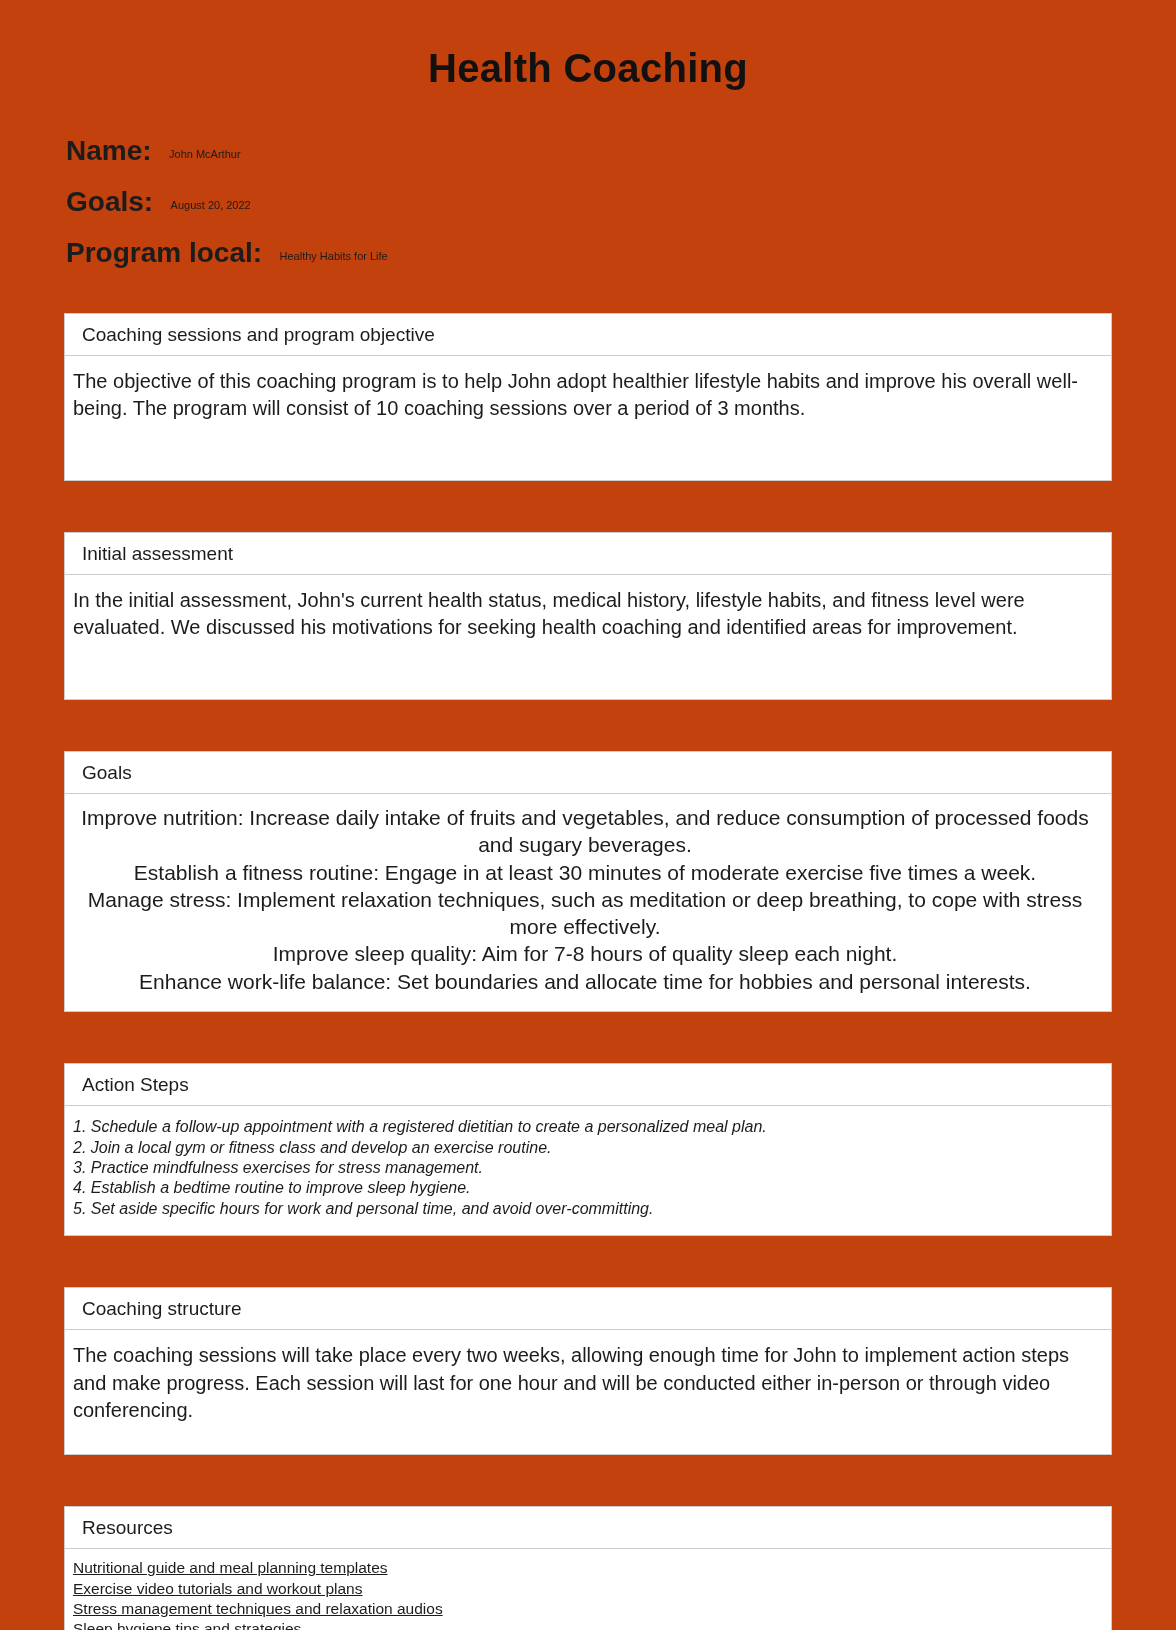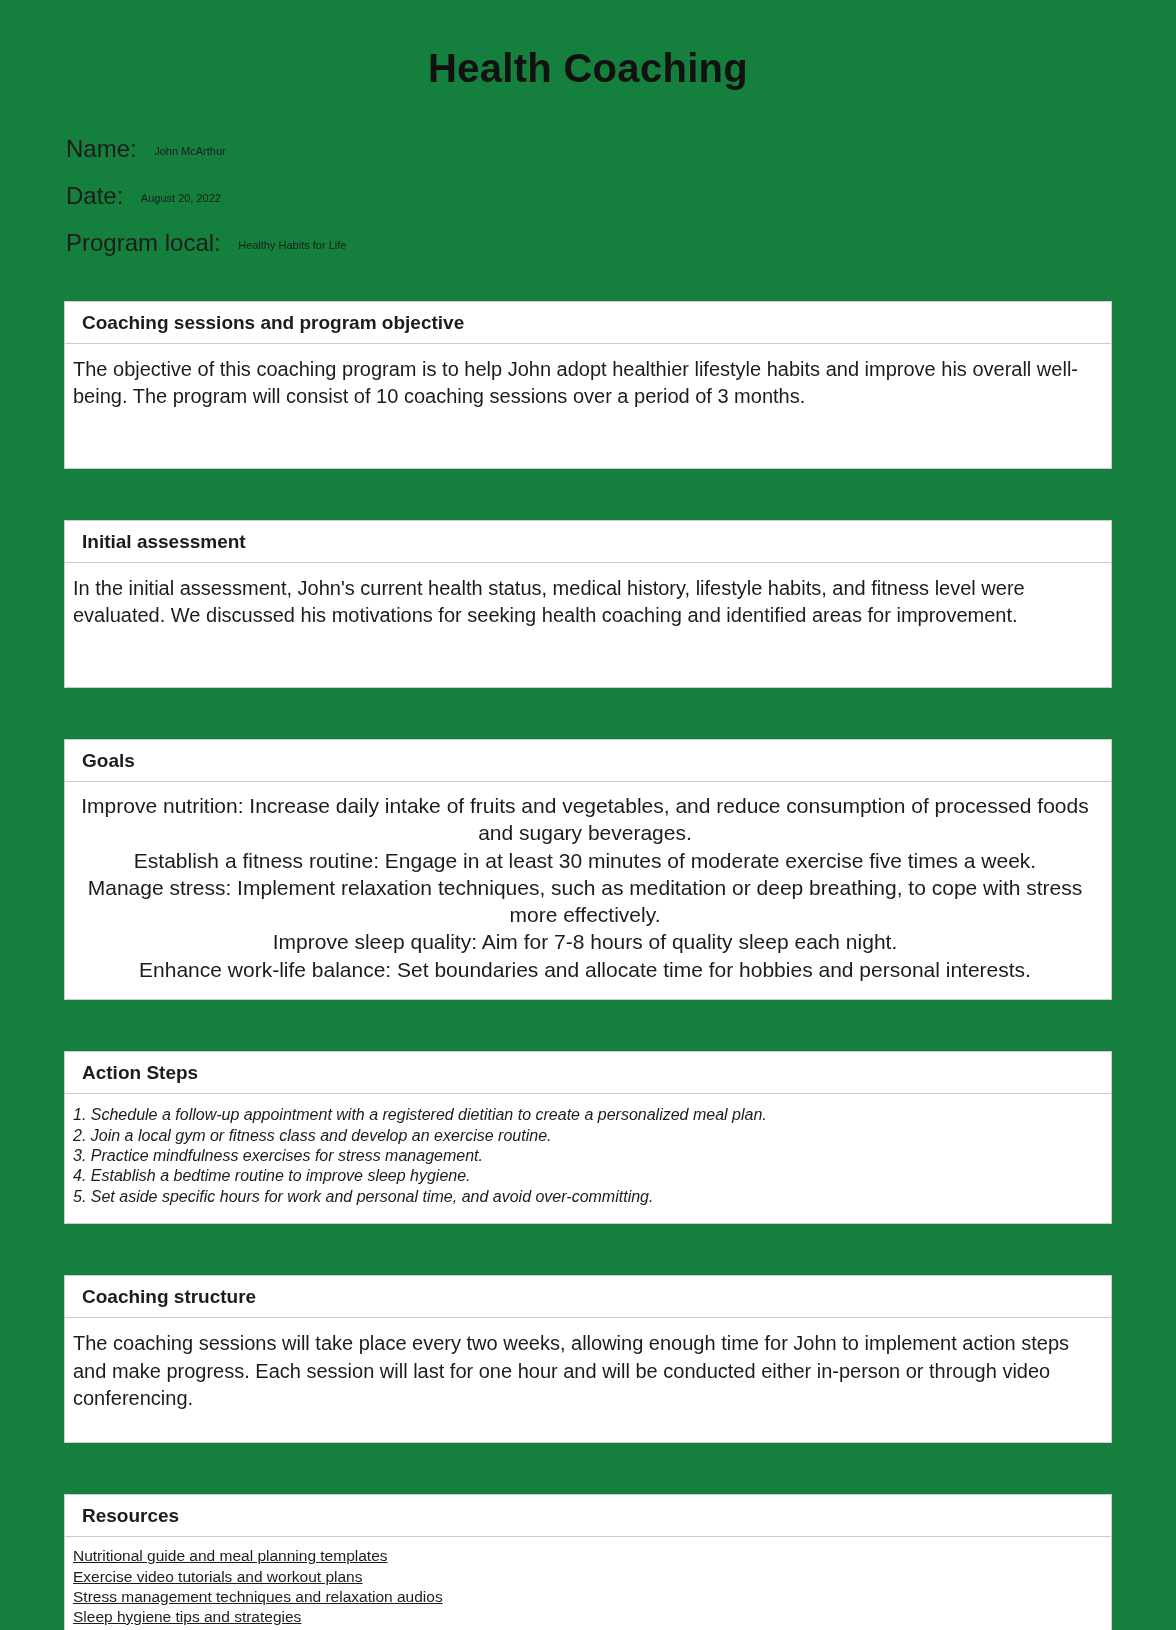--- a/index.html
+++ b/index.html
@@ -5,55 +5,55 @@
   * { box-sizing: border-box; }
   html, body { margin: 0; padding: 0; background: #ffffff; }
   body {
     font-family: "Liberation Sans", sans-serif;
     color: #1c1c1c;
   }
   .page {
     width: 1176px;
     height: 1630px;
     margin: 0 auto;
-    background: #15803d;
+    background: #c2410c;
     padding: 46px 64px 0 64px;
     overflow: hidden;
   }
   .doc-title {
     text-align: center;
     font-size: 40px;
     font-weight: bold;
     margin: 0 0 44px 0;
     color: #111111;
     letter-spacing: 0.3px;
   }
   .fields { margin: 0 0 44px 2px; }
   .field { margin-bottom: 19px; }
   .field-label {
-    font-weight: normal;
-    font-size: 24px;
+    font-weight: bold;
+    font-size: 28px;
     color: #1c1c1c;
   }
   .field-value {
     font-size: 11px;
     margin-left: 13px;
     position: relative;
     top: -2px;
     color: #1c1c1c;
   }
   .section {
     border: 1px solid #cccccc;
     margin-bottom: 51px;
     background: #ffffff;
   }
   .section-header {
     padding: 10px 17px 9px 17px;
     border-bottom: 1px solid #cccccc;
-    font-weight: bold;
+    font-weight: normal;
     font-size: 19px;
     color: #1c1c1c;
   }
   .section-body {
     padding: 12px 14px 16px 8px;
     white-space: pre-line;
     color: #1c1c1c;
   }
   .body-large {
     font-size: 20px;
@@ -88,21 +88,21 @@
 <div class="page">
 
   <h1 class="doc-title">Health Coaching</h1>
 
   <div class="fields">
     <div class="field">
       <span class="field-label">Name:</span>
       <span class="field-value">John McArthur</span>
     </div>
     <div class="field">
-      <span class="field-label">Date:</span>
+      <span class="field-label">Goals:</span>
       <span class="field-value">August 20, 2022</span>
     </div>
     <div class="field">
       <span class="field-label">Program local:</span>
       <span class="field-value">Healthy Habits for Life</span>
     </div>
   </div>
 
   <div class="section">
     <div class="section-header">Coaching sessions and program objective</div>

